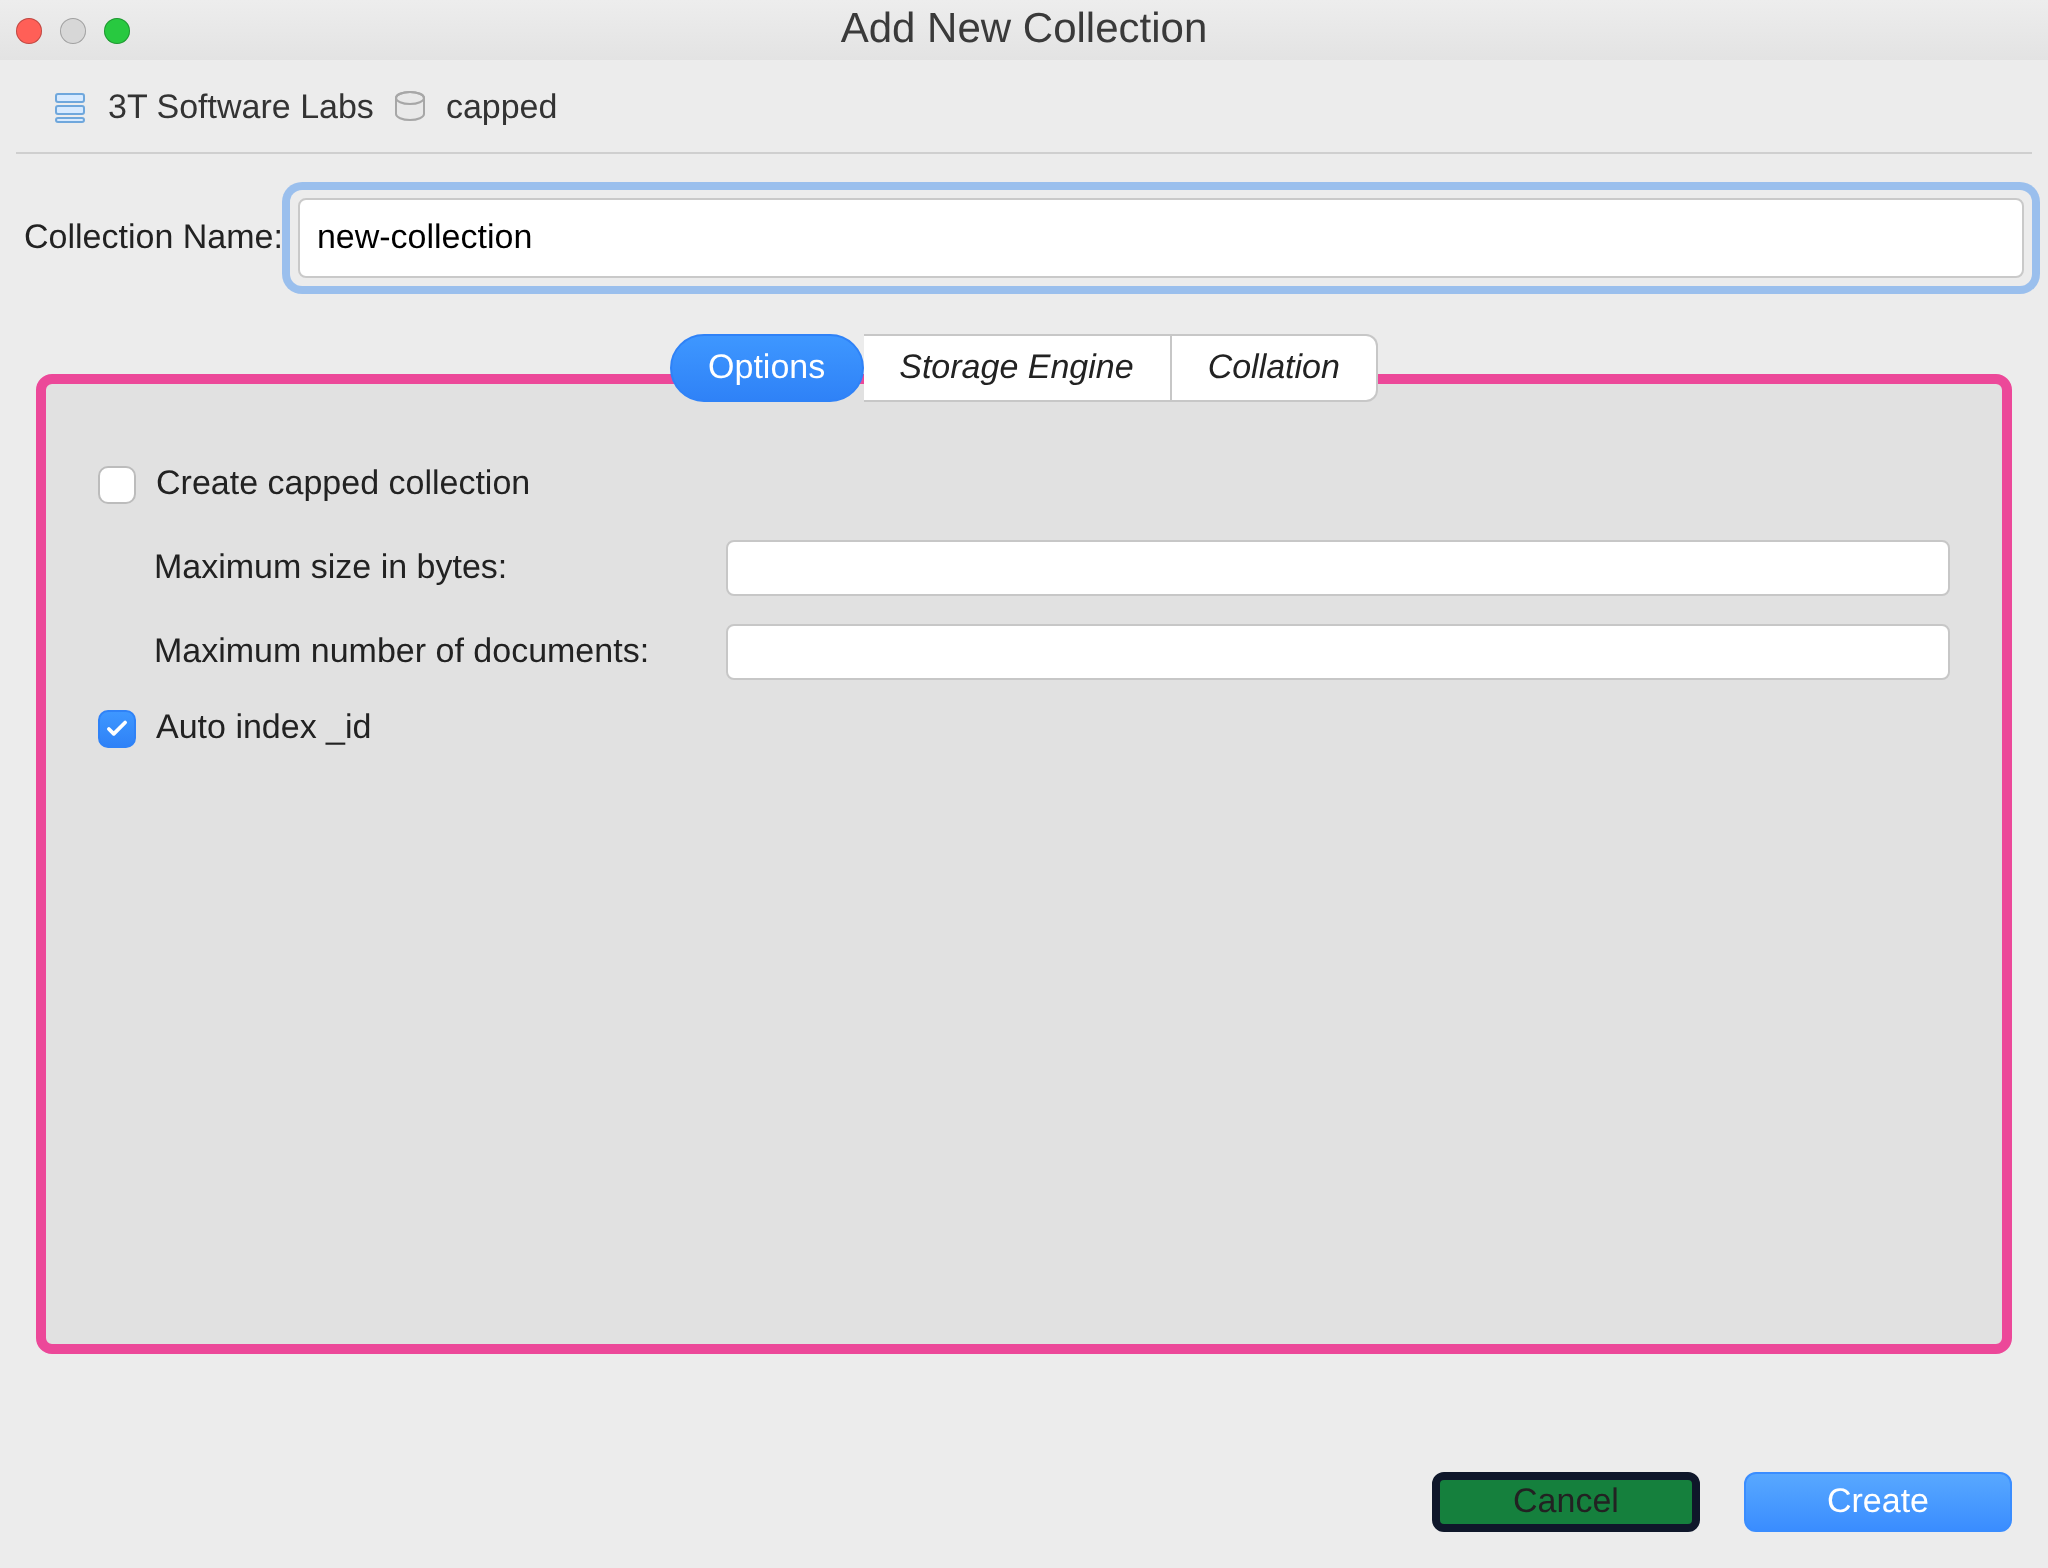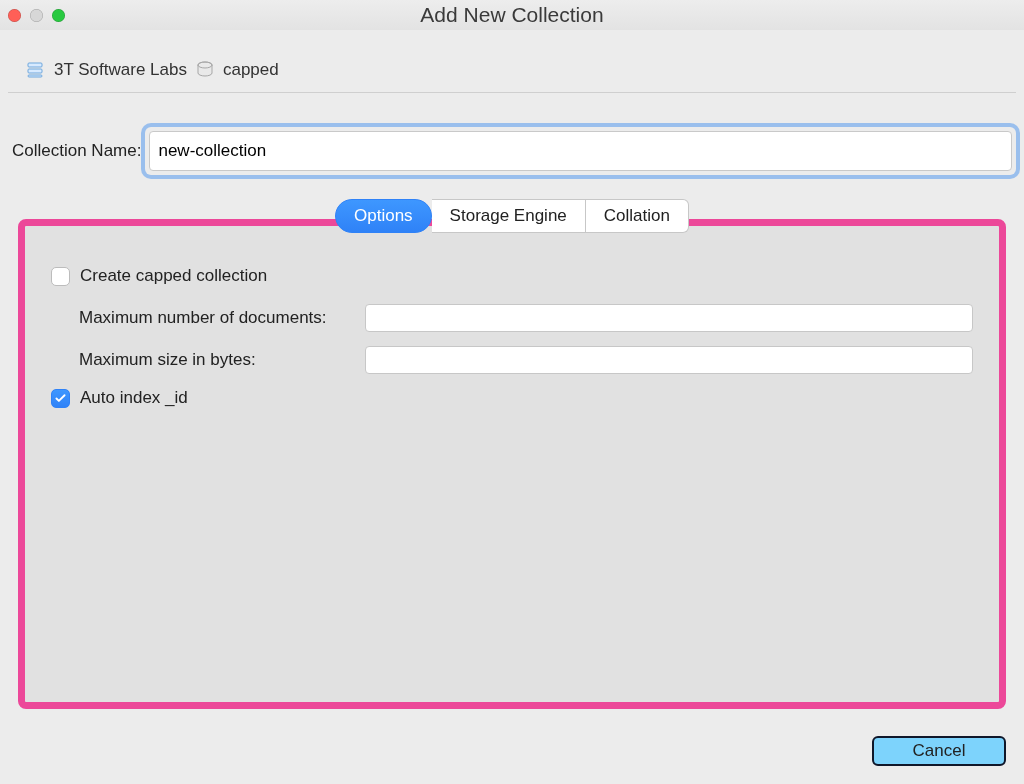--- a/index.html
+++ b/index.html
@@ -39,21 +39,21 @@
     }
     
     .crumb {
       padding: 14px 18px 12px 18px;
       display: flex;
       align-items: center;
       gap: 8px;
       color: #333;
       font-size: 17px;
       border-bottom: 1px solid #cfcfcf;
-      margin: 16px 8px;
+      margin: 0 8px;
     }
     .icon { display: inline-flex; }
     
     .field-row {
       display: flex;
       align-items: center;
       gap: 4px;
       padding: 18px 8px 4px 12px;
     }
     .field-row label { font-size: 17px; white-space: nowrap; color: #222; }
@@ -85,31 +85,31 @@
     }
     .tab {
       background: #fff;
       border: 1px solid #c7c7c7;
       padding: 6px 18px;
       font-size: 17px;
       color: #222;
       cursor: default;
       user-select: none;
     }
-    .tab + .tab { border-left: none; }
+    .tab + .tab { border-left: none; font-style: italic; }
     .tab:first-child { border-top-left-radius: 6px; border-bottom-left-radius: 6px; border-radius: 17px; }
     .tab:last-child  { border-top-right-radius: 6px; border-bottom-right-radius: 6px; }
     .tab.active {
       background: linear-gradient(#3e97ff, #2f82f7);
       border-color: #2f82f7;
       color: #fff;
     }
     .panel {
       background: #e1e1e1;
-      border: 7px solid #ec4899;
+      border: 5px solid #ec4899;
       border-radius: 8px;
       height: 490px;
       padding: 40px 26px 20px 26px;
       position: relative;
       z-index: 1;
     }
     .check-row {
       display: flex;
       align-items: center;
       gap: 10px;
@@ -163,22 +163,22 @@
       height: 30px;
       border-radius: 6px;
       font-size: 17px;
       display: inline-flex;
       align-items: center;
       justify-content: center;
       cursor: default;
       user-select: none;
     }
     .btn.default {
-      background: #7dd3fc;
-      border: 2px solid #0f172a;
+      background: #15803d;
+      border: 4px solid #0f172a;
       color: #222;
     }
     .btn.primary {
       background: linear-gradient(#58a8ff, #3a8dff);
       border: 1px solid #3a8dff;
       color: #fff;
     }
   </style>
 </head>
 <body>
@@ -229,36 +229,37 @@
 
     <div class="check-row">
       <span id="cb-capped" class="checkbox">
         
       </span>
       <span>Create capped collection</span>
     </div>
 
     <div class="sub-fields">
       <div class="sub-row">
-        <span class="lbl">Maximum number of documents:</span>
+        <span class="lbl">Maximum size in bytes:</span>
         <input type="text" value="" style="">
       </div>
       <div class="sub-row">
-        <span class="lbl">Maximum size in bytes:</span>
+        <span class="lbl">Maximum number of documents:</span>
         <input type="text" value="" style="">
       </div>
     </div>
 
     <div class="check-row" style="margin-top:0;">
       <span id="cb-autoidx" class="checkbox checked">
         <svg viewBox="0 0 16 16">
             <path d="M3 8 l3 3 l7-7" stroke="#fff" stroke-width="2.3" fill="none" stroke-linecap="round" stroke-linejoin="round"></path>
           </svg>
       </span>
       <span>Auto index _id</span>
     </div>
 
   </div>
 </div>
 
 <div class="footer">
   <div class="btn default">Cancel</div>
+  <div class="btn primary">Create</div>
 </div>
 
 </body></html>

